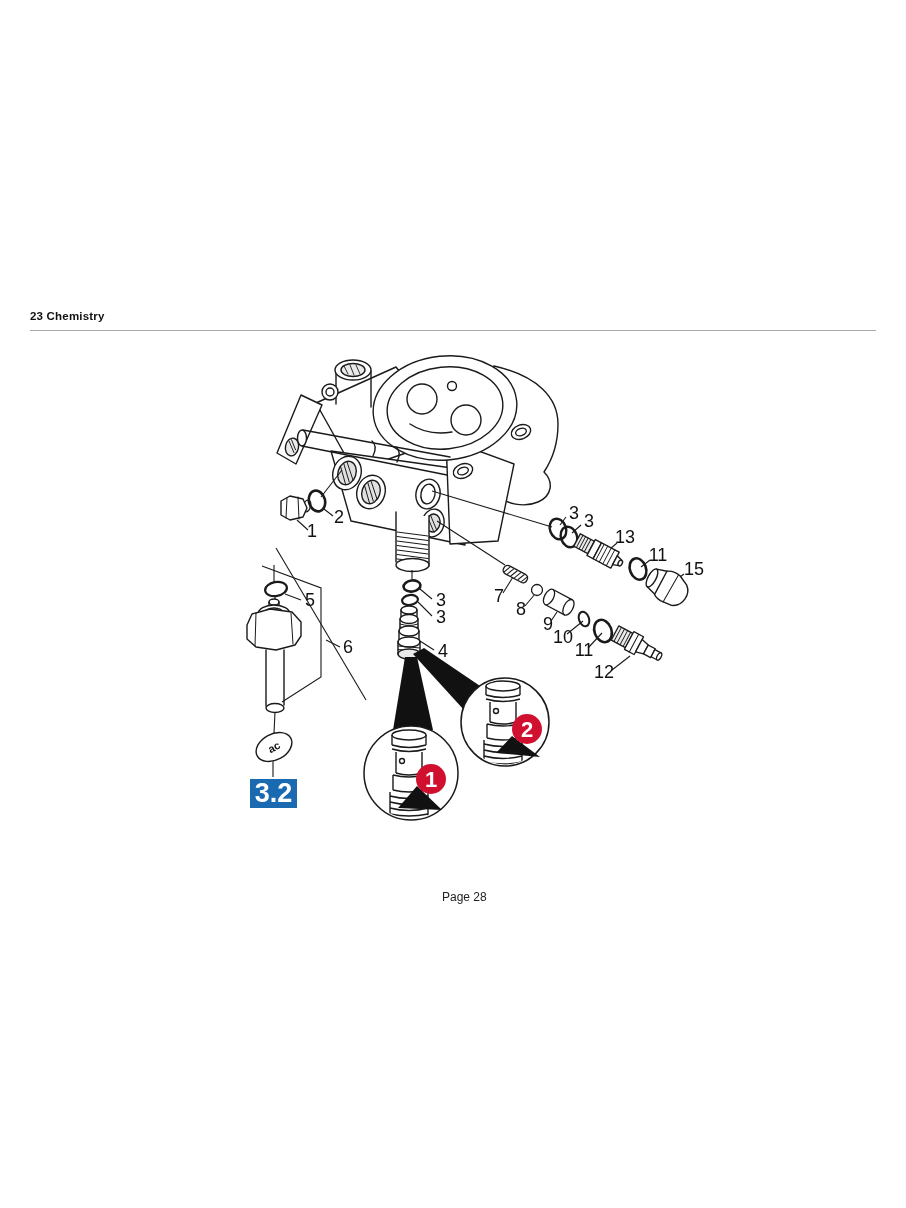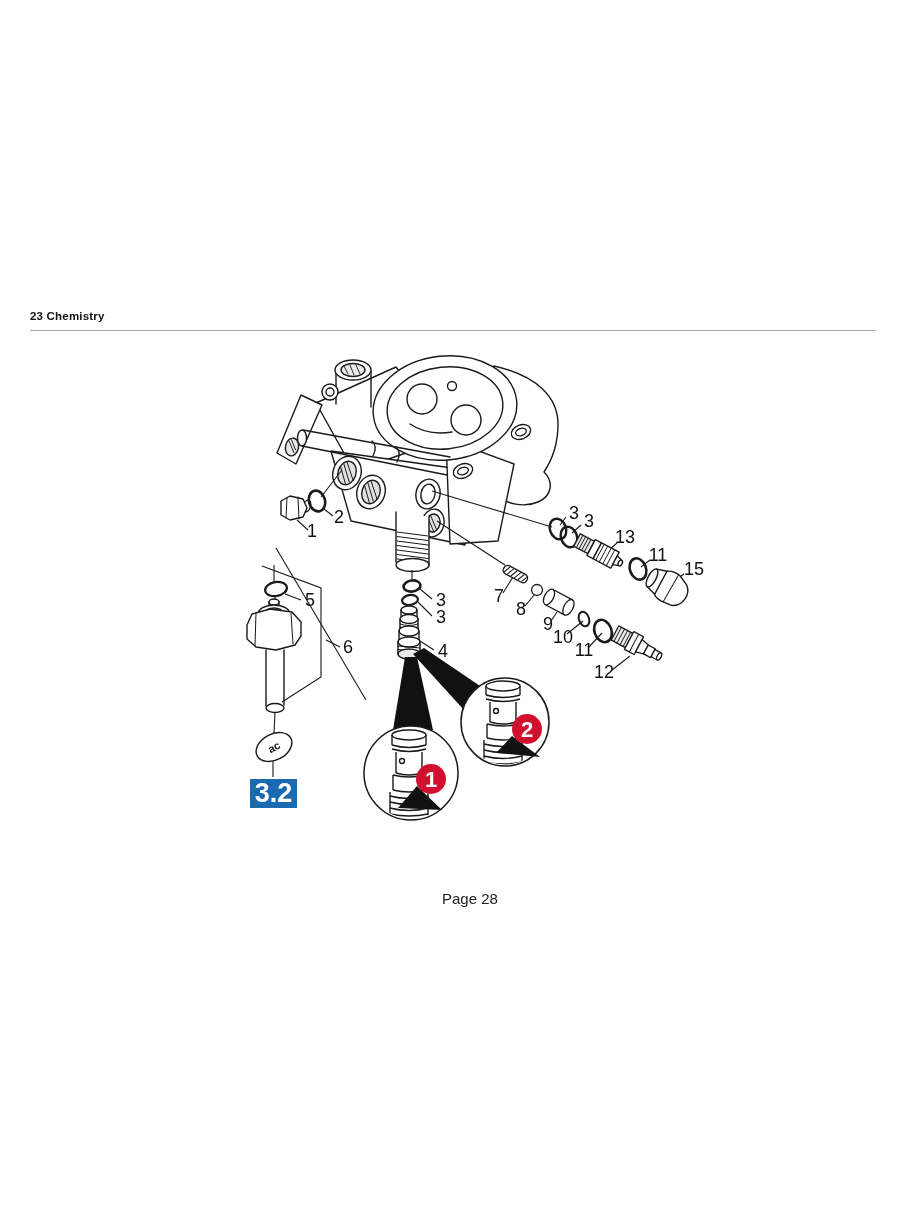--- a/index.html
+++ b/index.html
@@ -1,21 +1,21 @@
 <!DOCTYPE html>
 <html><head>
 <meta charset="utf-8">
 <style>
   html,body{margin:0;padding:0;background:#ffffff;}
   .page{position:relative;width:906px;height:1208px;background:#ffffff;overflow:hidden;
         font-family:"Liberation Sans",sans-serif;color:#111;border-radius:7px;}
   .header-title{position:absolute;left:30px;top:310px;font-size:11.5px;font-weight:bold;
         letter-spacing:.2px;color:#111;}
   .header-rule{position:absolute;left:30px;top:330px;width:846px;height:1px;background:#a9a9a9;}
-  .footer-label{position:absolute;left:418px;top:890px;font-size:15px;color:#222;padding-left:24px;}
+  .footer-label{position:absolute;left:418px;top:890px;font-size:12px;color:#222;padding-left:24px;}
   svg{position:absolute;left:0;top:0;}
   .pn{font-family:"Liberation Sans",sans-serif;font-size:18px;fill:#111;}
   .badge-num{font-family:"Liberation Sans",sans-serif;font-size:22px;font-weight:bold;fill:#fff;}
   .sec-badge-txt{font-family:"Liberation Sans",sans-serif;font-size:27px;font-weight:bold;fill:#fff;}
   .ac-txt{font-family:"Liberation Sans",sans-serif;font-size:11px;font-weight:bold;fill:#111;}
 </style>
 </head>
 <body>
 
 <div class="page">

